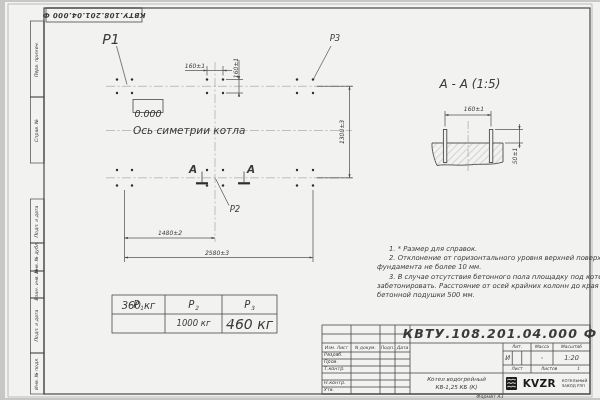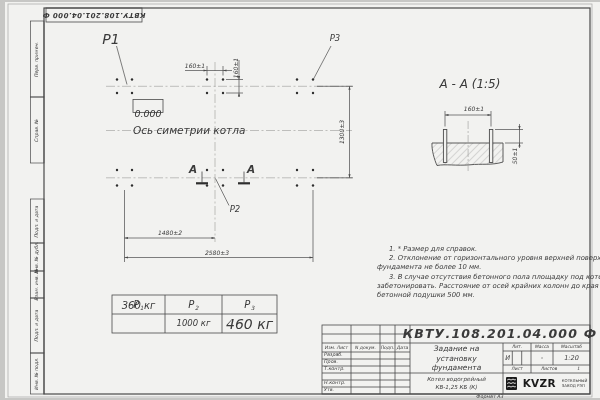--- a/index.html
+++ b/index.html
@@ -226,25 +226,20 @@
   <div class="t" style="left:322px;top:344px;width:29px;height:8px;font-size:4.5px;">Изм. Лист</div>
   <div class="t" style="left:351px;top:344px;width:29px;height:8px;font-size:4.5px;">N докум.</div>
   <div class="t" style="left:380px;top:344px;width:15px;height:8px;font-size:4.5px;">Подп.</div>
   <div class="t" style="left:395px;top:344px;width:15px;height:8px;font-size:4.5px;">Дата</div>
   <div class="t tl" style="left:324px;top:352.5px;width:27px;height:6.5px;font-size:4.8px;">Разраб.</div>
   <div class="t tl" style="left:324px;top:359.5px;width:27px;height:6.5px;font-size:4.8px;">Пров.</div>
   <div class="t tl" style="left:324px;top:366.5px;width:27px;height:6.5px;font-size:4.8px;">Т.контр.</div>
   <div class="t tl" style="left:324px;top:373.5px;width:27px;height:6.5px;font-size:4.8px;"></div>
   <div class="t tl" style="left:324px;top:380.5px;width:27px;height:6.5px;font-size:4.8px;">Н.контр.</div>
   <div class="t tl" style="left:324px;top:387.5px;width:27px;height:6.5px;font-size:4.8px;">Утв.</div>
-  <div class="t col" style="left:411px;top:345px;width:91px;height:27px;font-size:7.5px;line-height:1.25;">
-    <div>Задание на</div>
-    <div>установку</div>
-    <div>фундамента</div>
-  </div>
   <div class="t col" style="left:411px;top:374.5px;width:91px;height:18px;font-size:5.6px;line-height:1.35;">
     <div>Котел водогрейный</div>
     <div>КВ-1,25 КБ  (К)</div>
   </div>
   <div class="t" style="left:503px;top:344px;width:28px;height:7px;font-size:4.4px;">Лит.</div>
   <div class="t" style="left:531px;top:344px;width:22px;height:7px;font-size:4.4px;">Масса</div>
   <div class="t" style="left:553px;top:344px;width:37px;height:7px;font-size:4.4px;">Масштаб</div>
   <div class="t" style="left:503px;top:352px;width:9.3px;height:12px;font-size:6.5px;">И</div>
   <div class="t" style="left:531px;top:352px;width:22px;height:12px;font-size:7px;">-</div>
   <div class="t" style="left:553px;top:352px;width:37px;height:12px;font-size:6.5px;">1:20</div>

